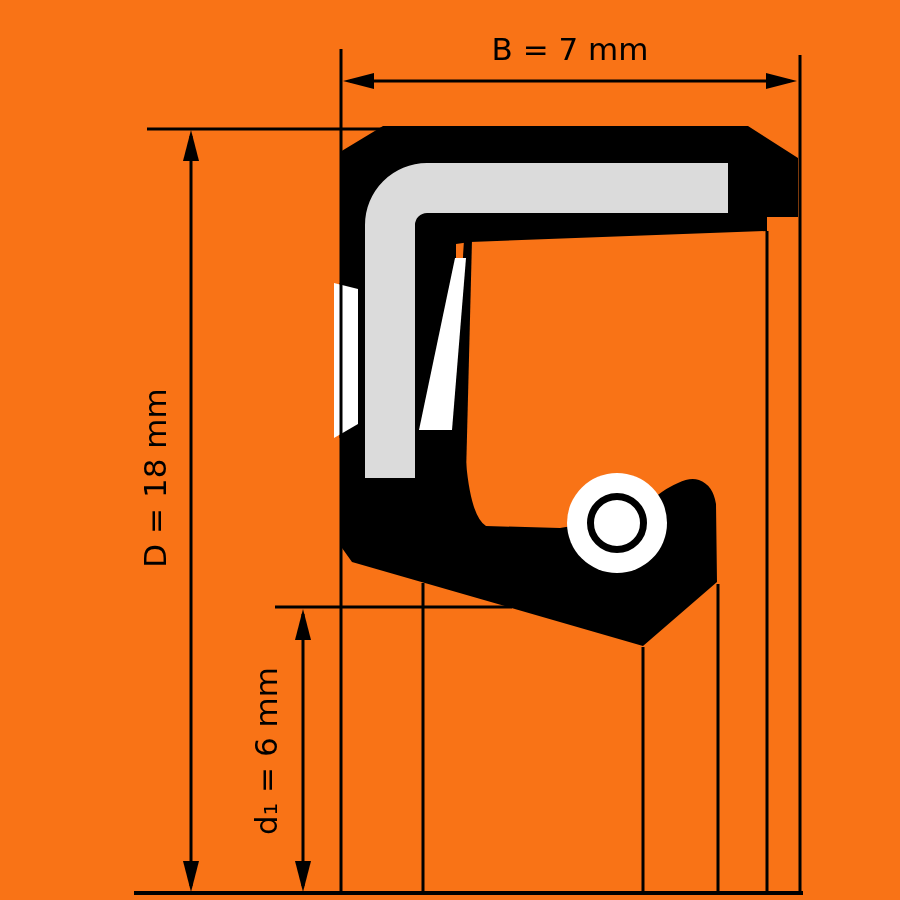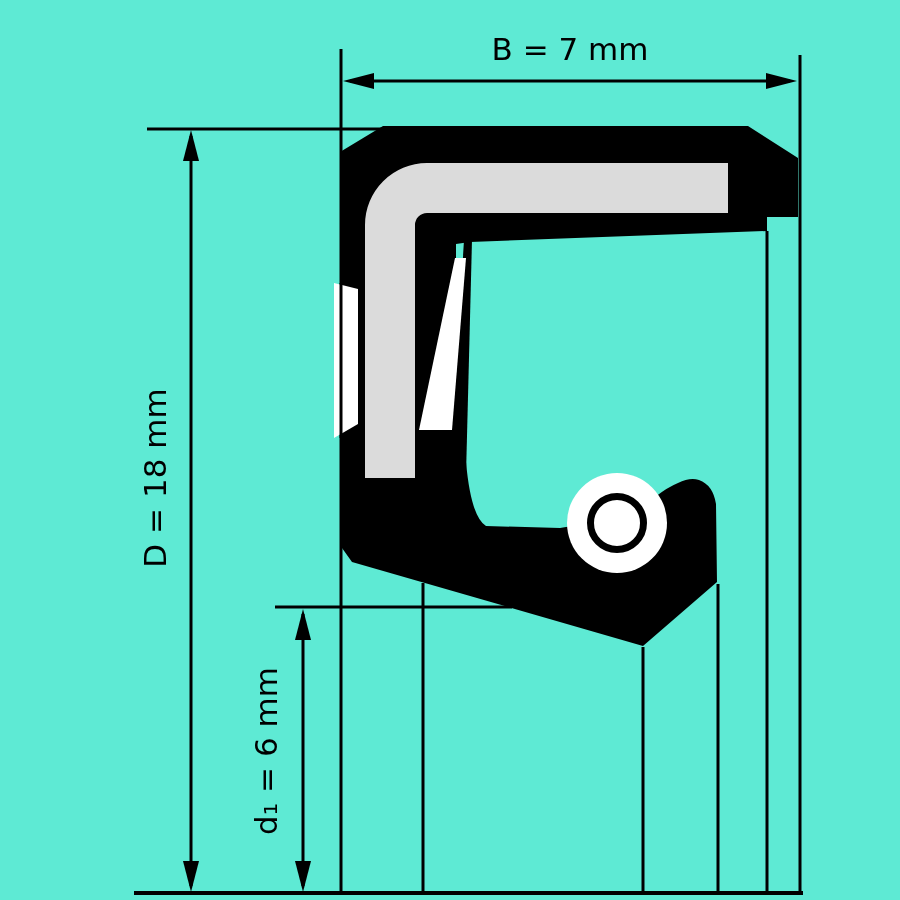--- a/index.html
+++ b/index.html
@@ -8,21 +8,21 @@
     background: #ffffff;
     width: 900px;
     height: 900px;
     overflow: hidden;
     font-family: "DejaVu Sans", "Liberation Sans", sans-serif;
   }
   #stage {
     position: relative;
     width: 900px;
     height: 900px;
-    background: #5eead4;
+    background: #f97316;
   }
   svg { display: block; }
   text {
     font-family: "DejaVu Sans", "Liberation Sans", sans-serif;
     font-size: 31px;
     fill: #000000;
   }
 </style>
 </head>
 <body>

